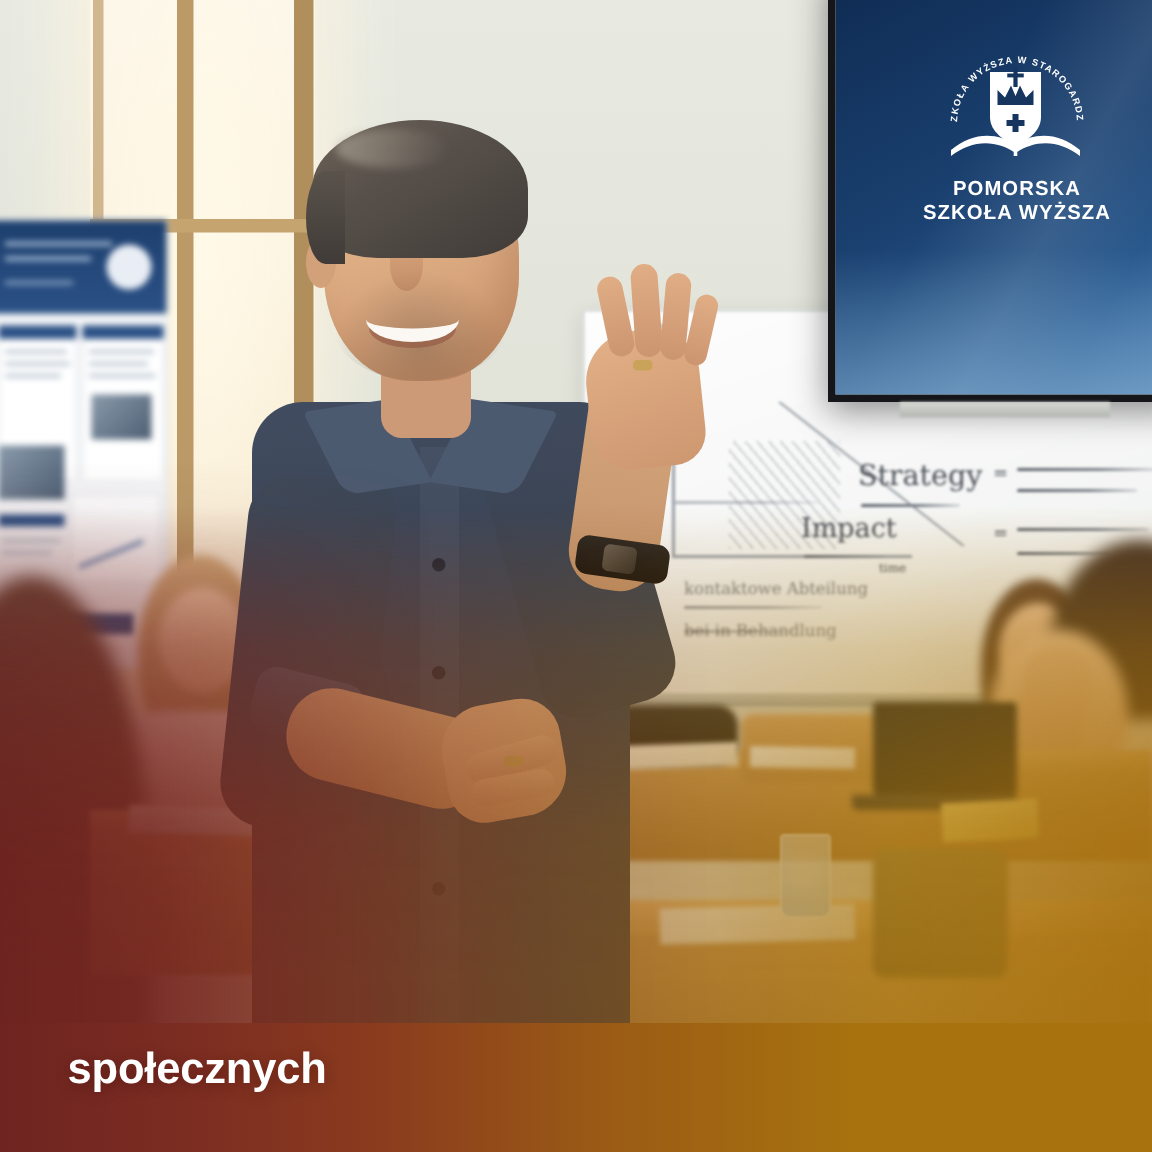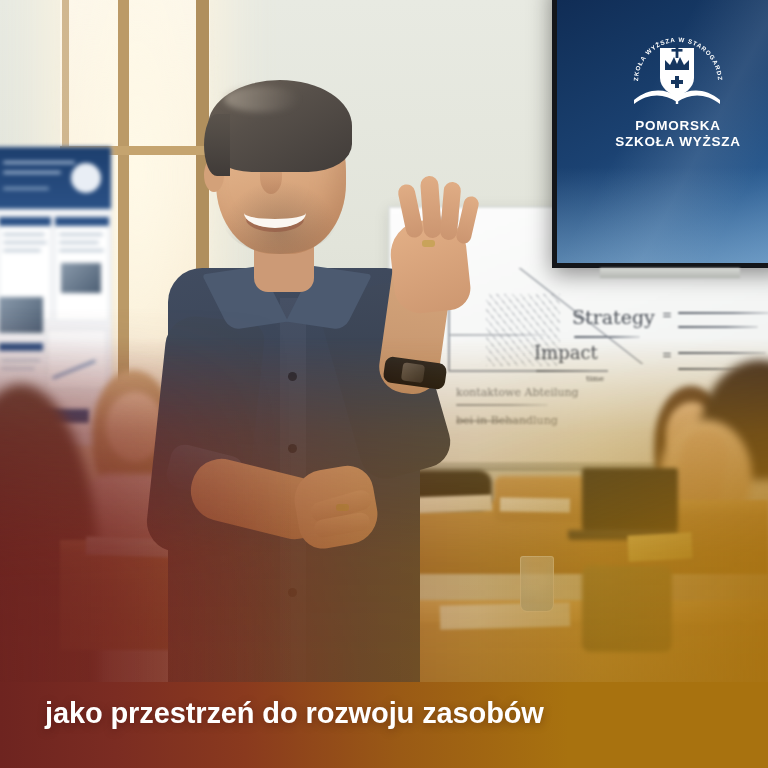--- a/index.html
+++ b/index.html
@@ -501,16 +501,16 @@
       <rect x="51.6" y="19" width="2.8" height="13" fill="#16365f"></rect>
       <rect x="47.5" y="23" width="11" height="2.6" fill="#16365f"></rect>
 
       <path d="M51,50 L55,50 L55,54 L59,54 L59,58 L55,58 L55,62 L51,62 L51,58 L47,58 L47,54 L51,54 Z" fill="#16365f"></path>
     </svg>
     <div class="logo-l1">POMORSKA</div>
     <div class="logo-l2">SZKOŁA WYŻSZA</div>
   </div>
 
   <div class="caption">
-    <p class="cap-sub">jako przestrzeń do rozwoju zasobów</p>
+    <p class="cap-sub">społecznych</p>
   </div>
 
 </div>
 
 </body></html>

